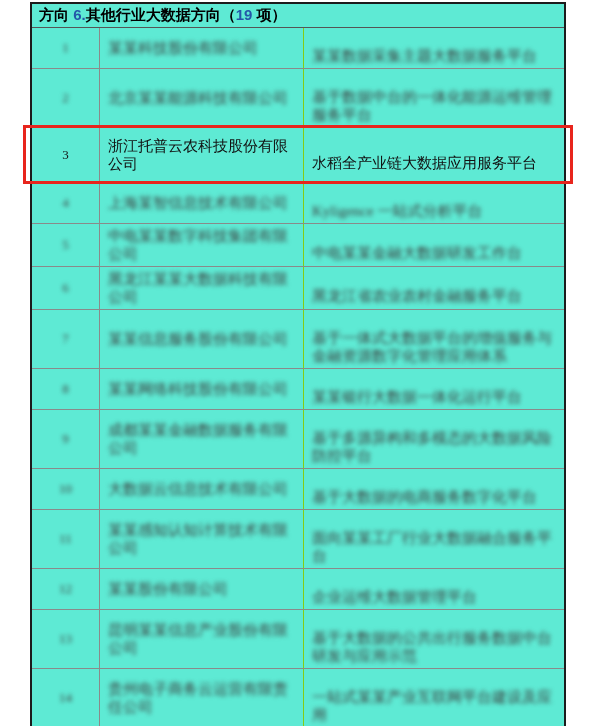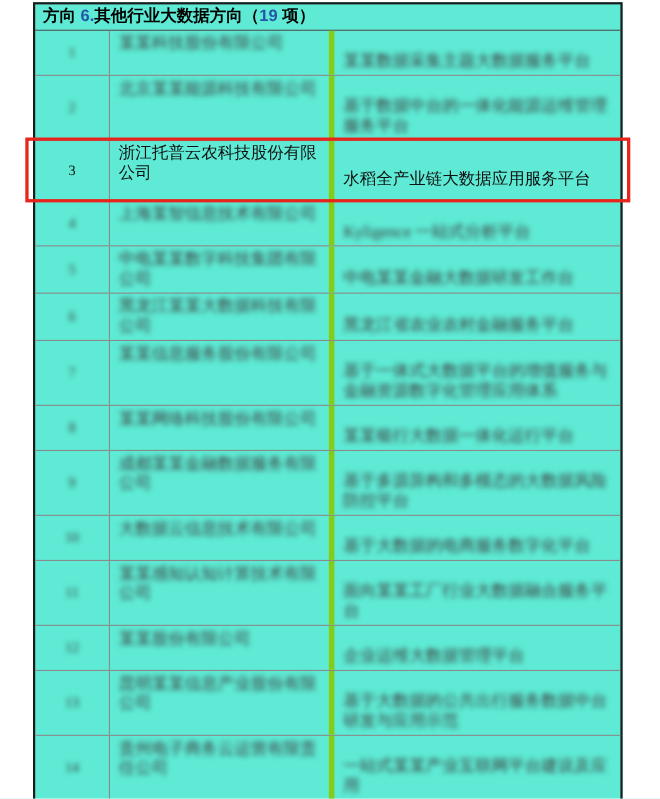--- a/index.html
+++ b/index.html
@@ -9,22 +9,22 @@
        border:2px solid #1c1c1c;border-bottom-width:2px;background:#5eead4;box-sizing:border-box;}
   .thead{border-bottom:1px solid #555;padding:2px 6px 2px 7px;height:19px;
        font-family:"Liberation Sans","DejaVu Sans",sans-serif;
        font-weight:bold;font-size:15px;line-height:18px;color:#000;white-space:nowrap;}
   .thead .num{color:#2456a8;}
   .row{display:flex;border-bottom:1px solid #8a8a8a;align-items:stretch;}
   .row:last-child{border-bottom:none;}
   .c{box-sizing:border-box;font-size:15px;line-height:18px;color:#111;}
   .c.no{width:68px;border-right:1px solid #8a8a8a;display:flex;align-items:center;
        justify-content:center;font-size:13px;flex:none;}
-  .c.co{width:204px;border-right:5px solid #84cc16;padding:3px 8px;flex:none;
-       display:flex;font-family:Liberation Serif, serif;}
+  .c.co{width:204px;border-right:1px solid #84cc16;padding:3px 8px;flex:none;
+       display:flex;align-items:center;font-family:Liberation Serif, serif;}
   .c.pl{flex:1;padding:3px 8px;display:flex;align-items:center;margin-top:16px;}
   .c span{display:block;}
   .row{min-height:26px;}
   .row.hl{min-height:54px;position:relative;}
   .fuzz{filter:blur(2.3px);color:#3c3c3c;}
   .redbox{position:absolute;left:-9px;right:-9px;top:-3px;bottom:-2px;
        border:3px solid #e8251d;pointer-events:none;z-index:5;}
 </style>
 </head>
 <body>

